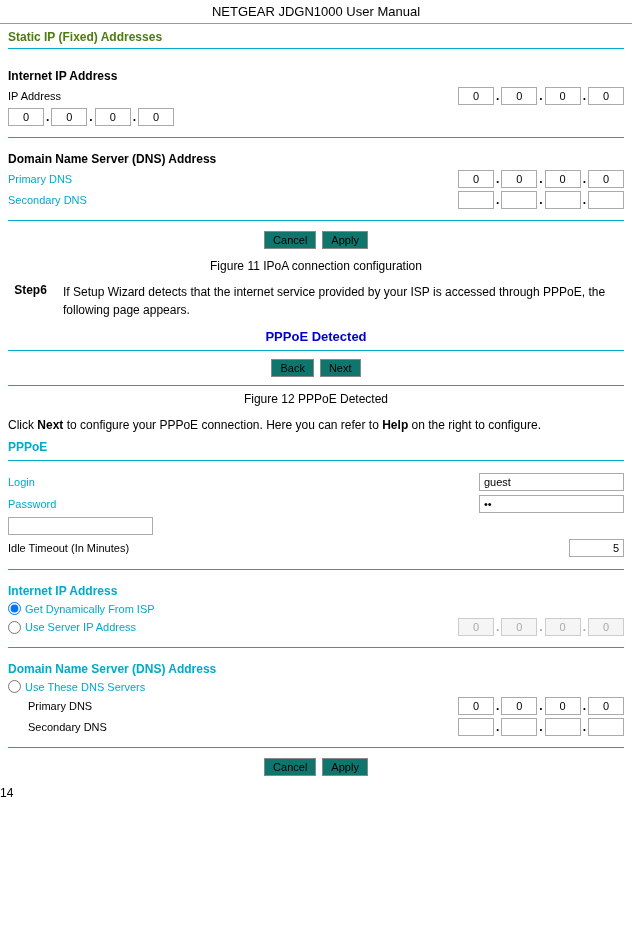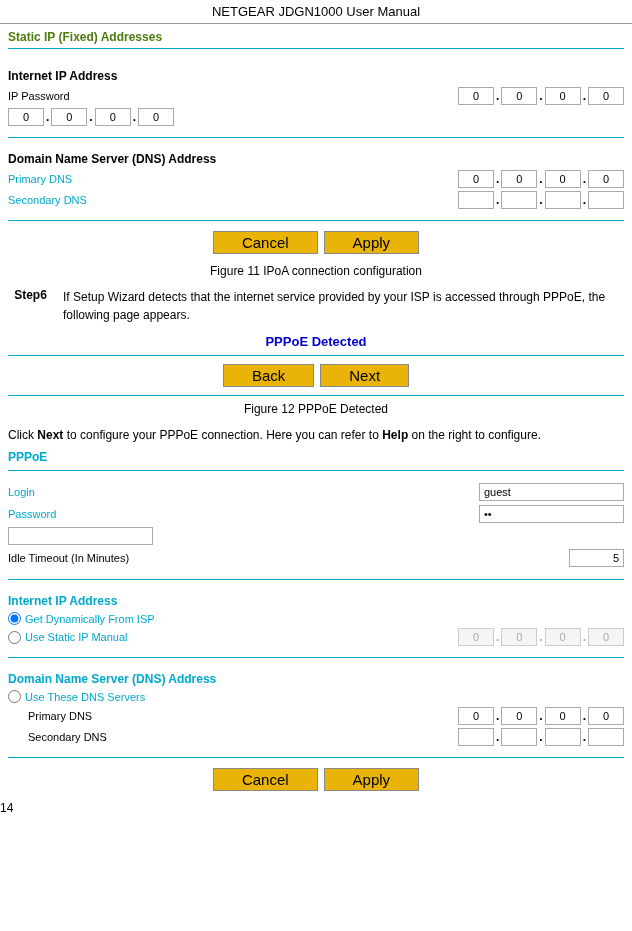--- a/index.html
+++ b/index.html
@@ -72,24 +72,24 @@
       font-size: 12px;
       font-weight: bold;
     }
     .button-row {
       display: flex;
       justify-content: center;
       gap: 6px;
       margin: 10px 0;
     }
     .btn {
-      padding: 2px 28px;
-      font-size: 15px;
+      padding: 2px 8px;
+      font-size: 11px;
       border: 1px solid #888;
-      background: #eab308;
+      background: #0f766e;
       cursor: pointer;
     }
     .figure-caption {
       text-align: center;
       font-size: 12px;
       margin: 6px 0;
     }
     .step-row {
       display: flex;
       padding: 4px 8px;
@@ -204,21 +204,21 @@
 
 <div class="section-title">Static IP (Fixed) Addresses</div>
 <hr class="divider">
 
 <div class="spacer"></div>
 
 <div class="form-section">
   <div class="subsection-title">Internet IP Address</div>
 
   <div class="form-row">
-    <span class="form-label-black">IP Password</span>
+    <span class="form-label-black">IP Address</span>
     <div class="ip-fields">
       <input type="text" class="ip-input" value="0" style="">
       <span class="ip-dot">.</span>
       <input type="text" class="ip-input" value="0" style="">
       <span class="ip-dot">.</span>
       <input type="text" class="ip-input" value="0" style="">
       <span class="ip-dot">.</span>
       <input type="text" class="ip-input" value="0" style="">
     </div>
   </div>
@@ -331,21 +331,21 @@
 <div class="pppoe-form">
   <div class="subsection-title" style="color:#00aacc;">Internet IP Address</div>
 
   <div class="radio-row">
     <input type="radio" name="ip-source" checked="" style="">
     <span class="radio-label">Get Dynamically From ISP</span>
   </div>
 
   <div class="radio-row">
     <input type="radio" name="ip-source" style="">
-    <span class="radio-label">Use Static IP Manual</span>
+    <span class="radio-label">Use Server IP Address</span>
     <div style="flex:1"></div>
     <div class="ip-fields">
       <input type="text" class="ip-input-disabled" value="0" disabled="" style="">
       <span class="ip-dot" style="color:#aaa">.</span>
       <input type="text" class="ip-input-disabled" value="0" disabled="" style="">
       <span class="ip-dot" style="color:#aaa">.</span>
       <input type="text" class="ip-input-disabled" value="0" disabled="" style="">
       <span class="ip-dot" style="color:#aaa">.</span>
       <input type="text" class="ip-input-disabled" value="0" disabled="" style="">
     </div>

